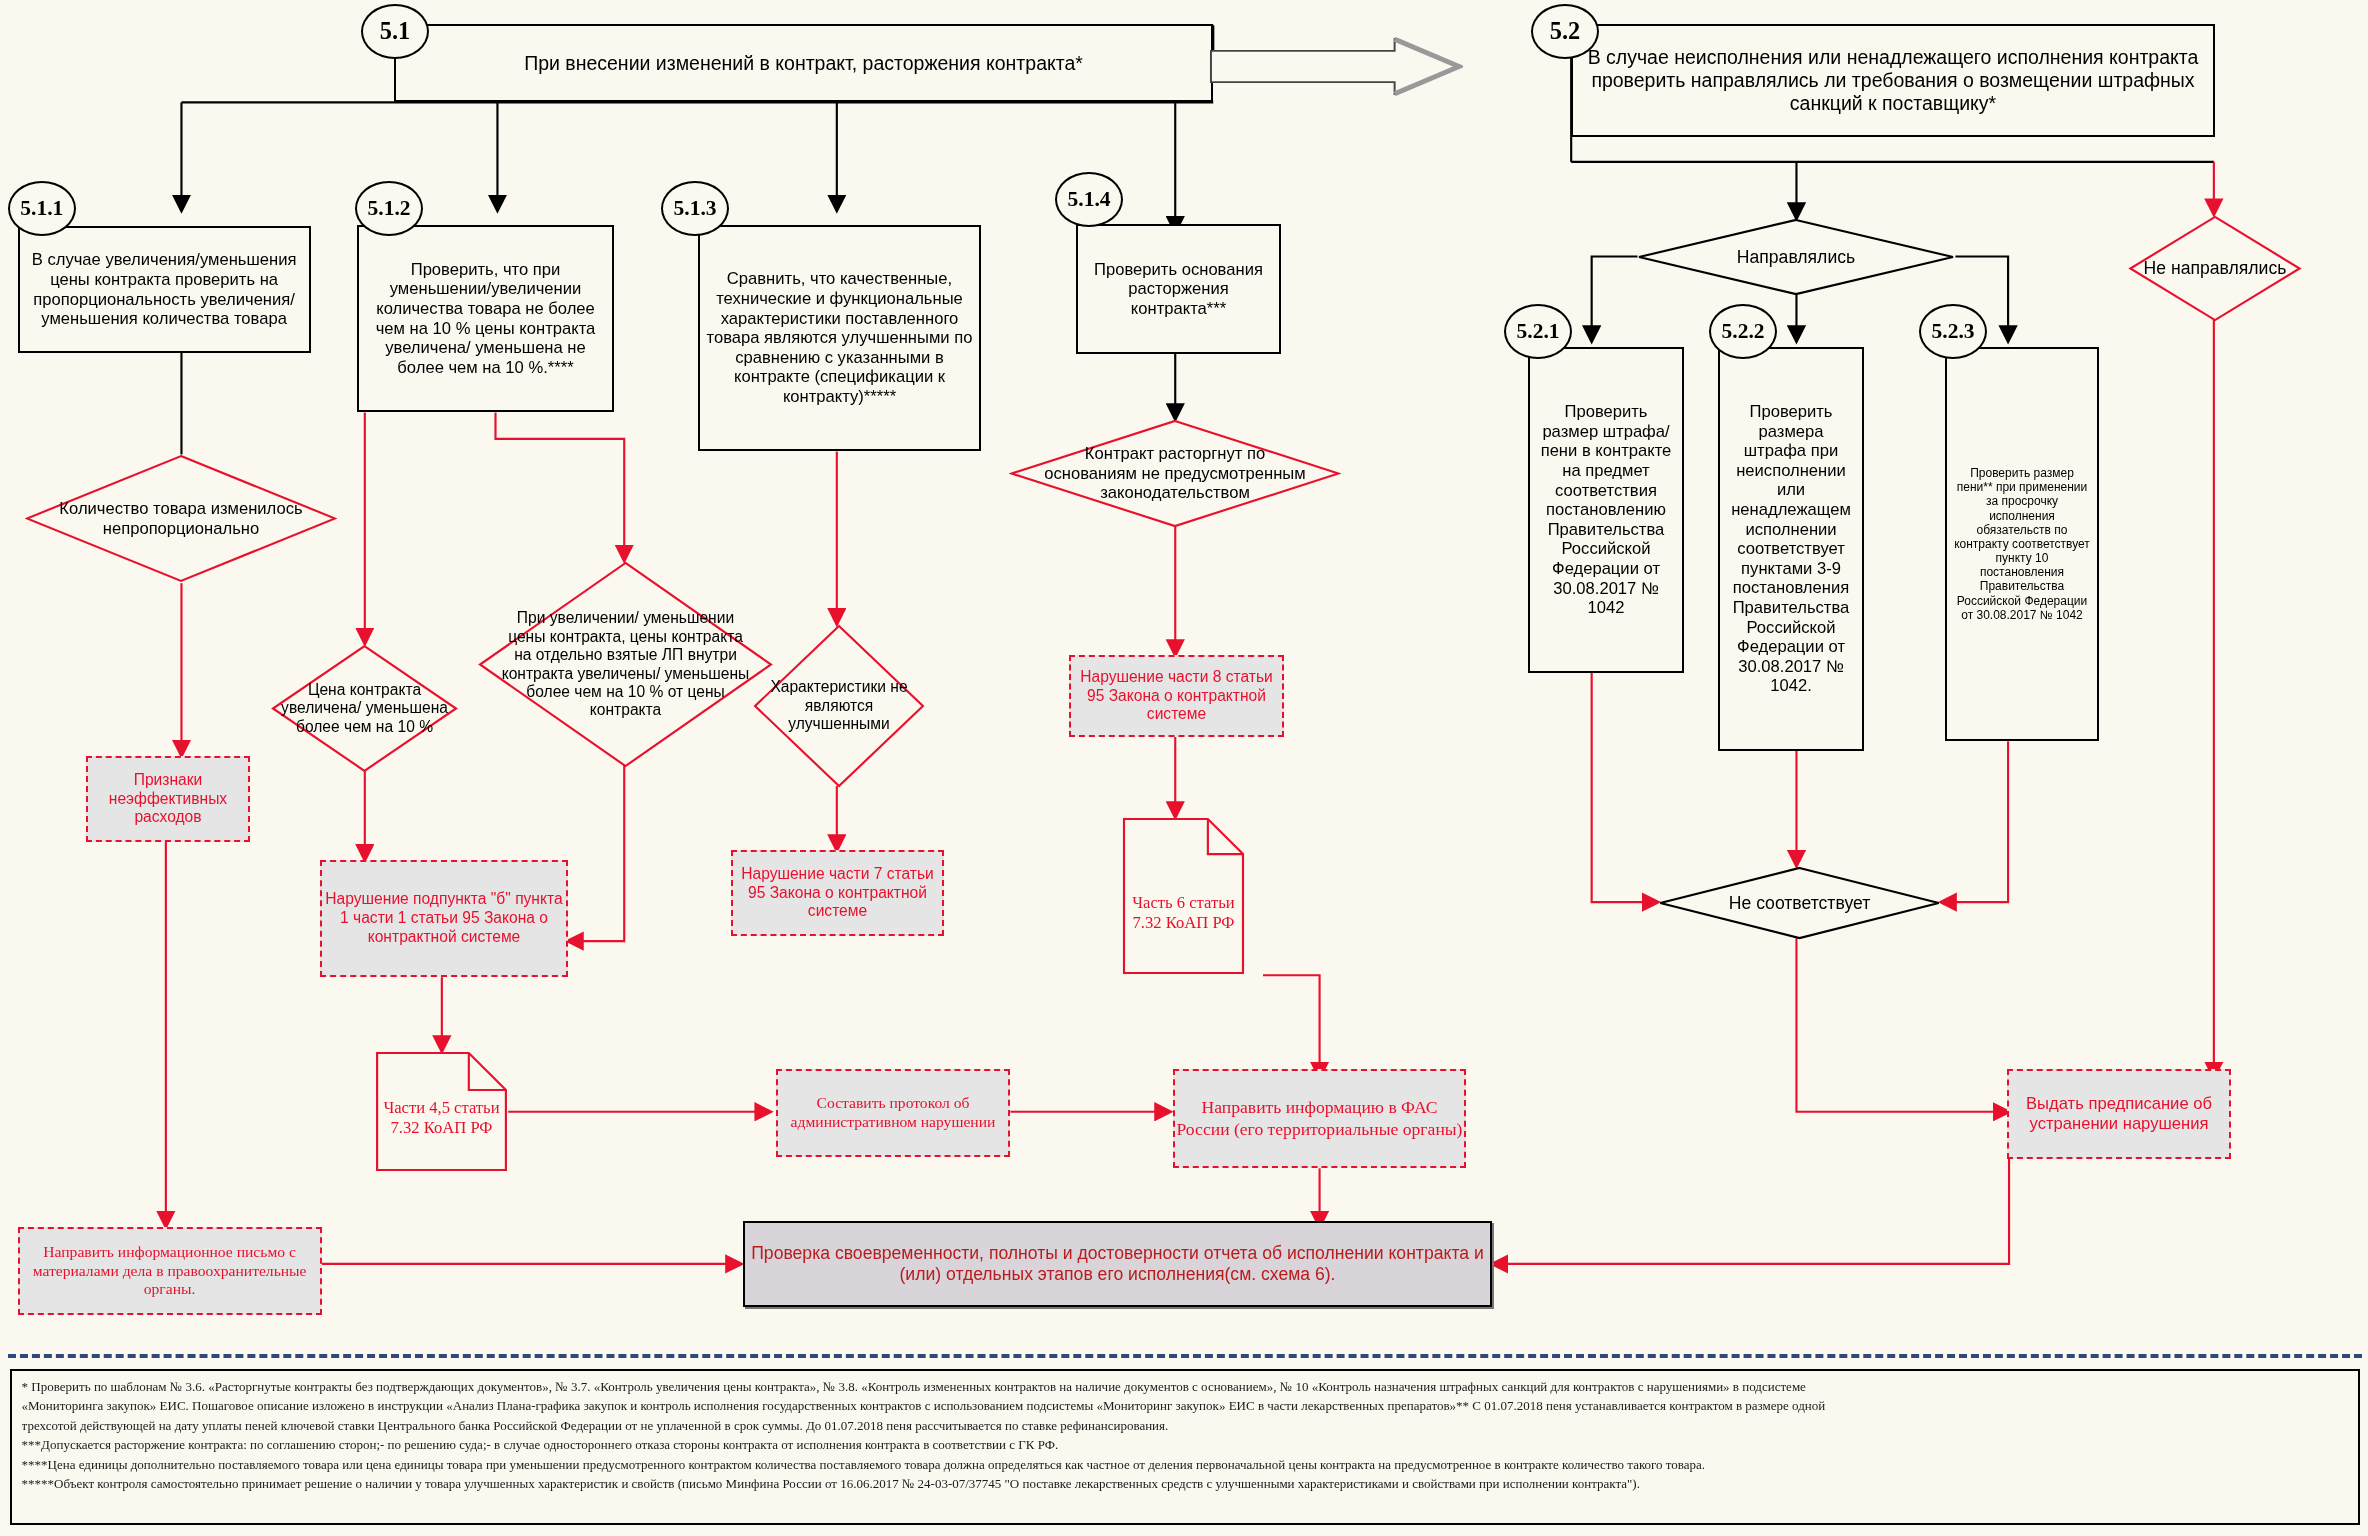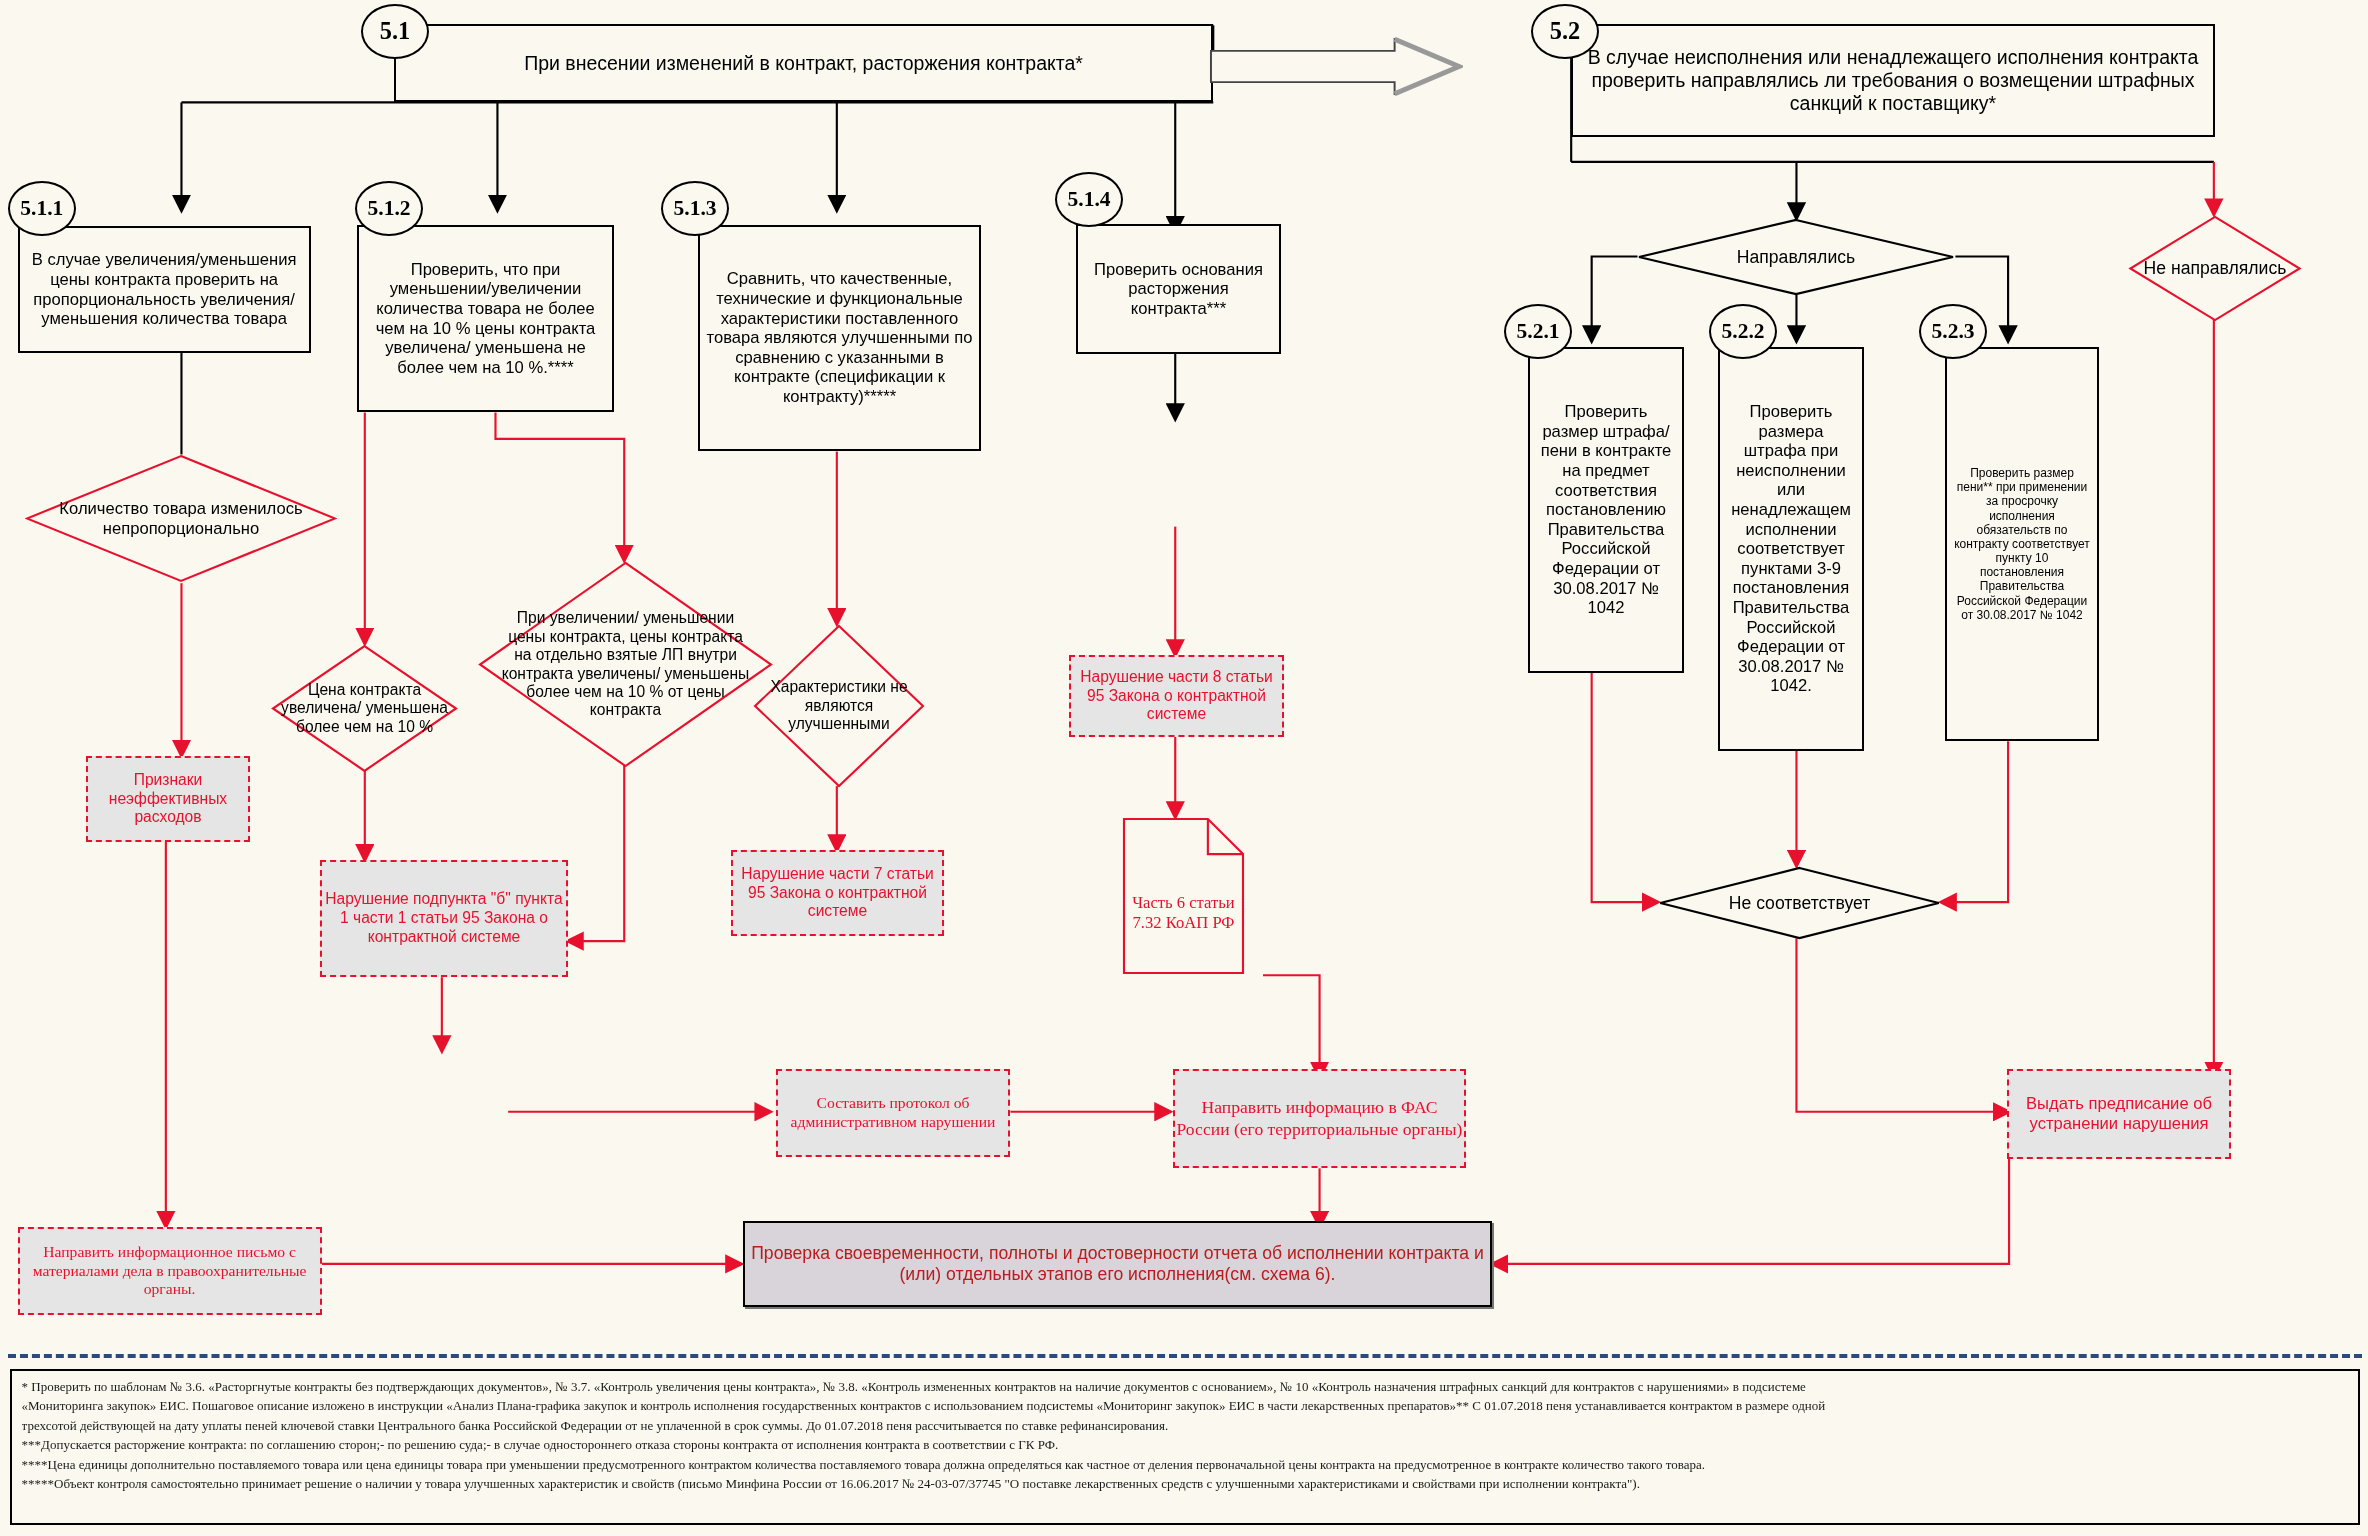--- a/index.html
+++ b/index.html
@@ -188,37 +188,54 @@
 
   <div class="diamond-wrap" style="left:753px;top:624px;width:172px;height:164px;">
     <svg width="172" height="164" viewBox="0 0 176 168">
         <polygon points="88,2 174,84 88,166 2,84" fill="#faf8ef" stroke="#e8112d" stroke-width="2.2"></polygon>
       </svg>
     <div class="diamond-txt" style="font-size:15.6px;padding:0 9.8px;">
       <span>Характеристики не являются улучшенными</span>
     </div>
   </div>
 
+  <div class="diamond-wrap" style="left:1009px;top:419px;width:332px;height:109px;">
+    <svg width="332" height="109" viewBox="0 0 340 112">
+        <polygon points="170,2 338,56 170,110 2,56" fill="#faf8ef" stroke="#e8112d" stroke-width="2.2"></polygon>
+      </svg>
+    <div class="diamond-txt" style="font-size:16.6px;padding:0 29px;">
+      <span>Контракт расторгнут по основаниям не предусмотренным законодательством</span>
+    </div>
+  </div>
 
   <div class="node box-red-dash" style="left:86px;top:756px;width:164px;height:86px;font-size:15.6px;">
     <span>Признаки неэффективных расходов</span>
   </div>
 
   <div class="node box-red-dash" style="left:320px;top:860px;width:248px;height:117px;font-size:15.6px;">
     <span>Нарушение подпункта "б" пункта 1 части 1 статьи 95 Закона о контрактной системе</span>
   </div>
 
   <div class="node box-red-dash" style="left:731px;top:850px;width:213px;height:86px;font-size:15.6px;">
     <span>Нарушение части 7 статьи 95 Закона о контрактной системе</span>
   </div>
 
   <div class="node box-red-dash" style="left:1069px;top:655px;width:215px;height:82px;font-size:15.6px;">
     <span>Нарушение части 8 статьи 95 Закона о контрактной системе</span>
   </div>
 
+  <div class="doc" style="left:375px;top:1051px;width:133px;height:121px;">
+    <svg width="133" height="121" viewBox="0 0 136 124">
+      <path d="M2,2 L96,2 L134,40 L134,122 L2,122 Z" fill="#faf8ef" stroke="#e8112d" stroke-width="2.2"></path>
+      <path d="M96,2 L96,40 L134,40" fill="none" stroke="#e8112d" stroke-width="2.2"></path>
+    </svg>
+    <div class="doc-txt" style="font-size:16.6px;">
+      <span>Части 4,5 статьи 7.32 КоАП РФ</span>
+    </div>
+  </div>
 
   <div class="doc" style="left:1122px;top:817px;width:123px;height:158px;">
     <svg width="123" height="158" viewBox="0 0 126 162">
       <path d="M2,2 L88,2 L124,38 L124,160 L2,160 Z" fill="#faf8ef" stroke="#e8112d" stroke-width="2.2"></path>
       <path d="M88,2 L88,38 L124,38" fill="none" stroke="#e8112d" stroke-width="2.2"></path>
     </svg>
     <div class="doc-txt" style="font-size:16.6px;padding-top:33px;">
       <span>Часть 6 статьи 7.32 КоАП РФ</span>
     </div>
   </div>

